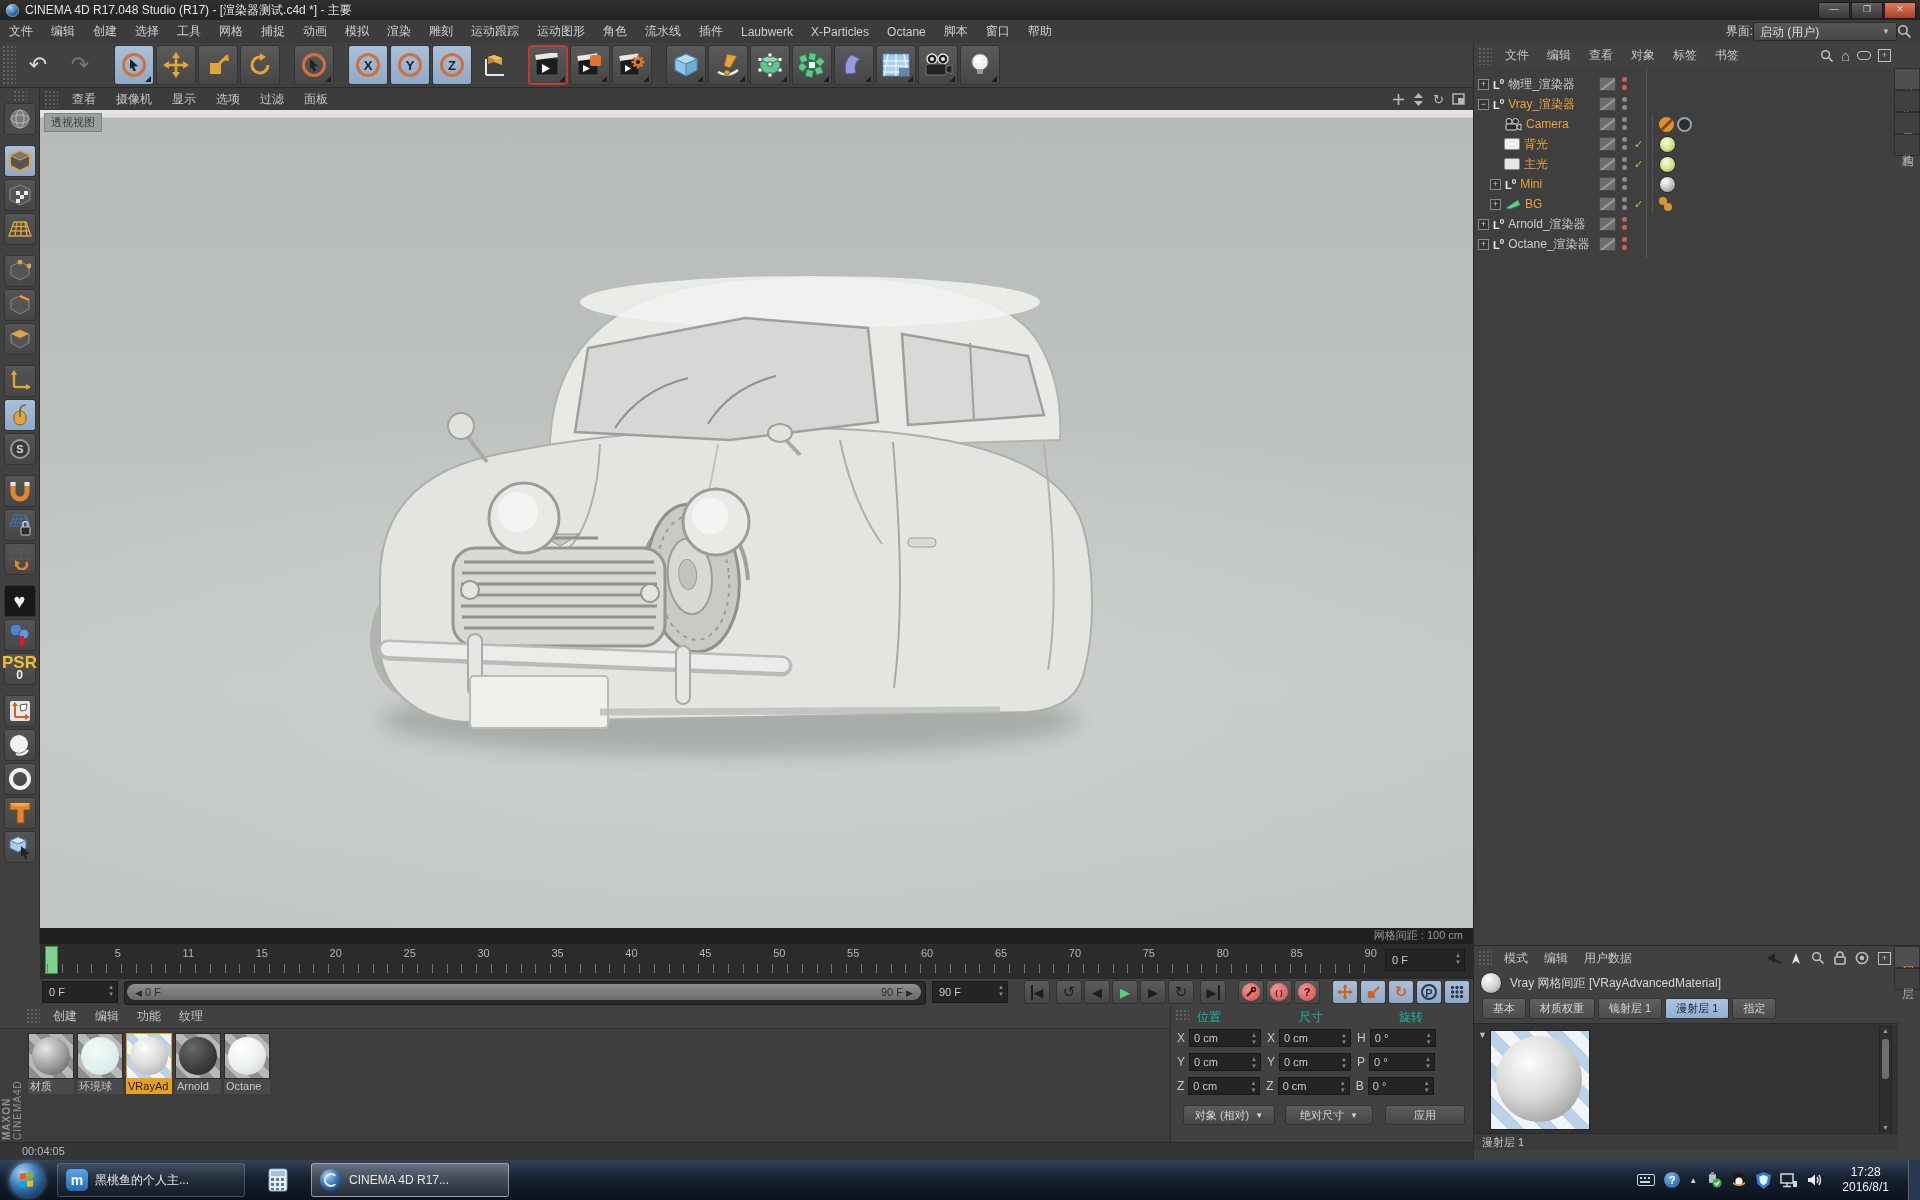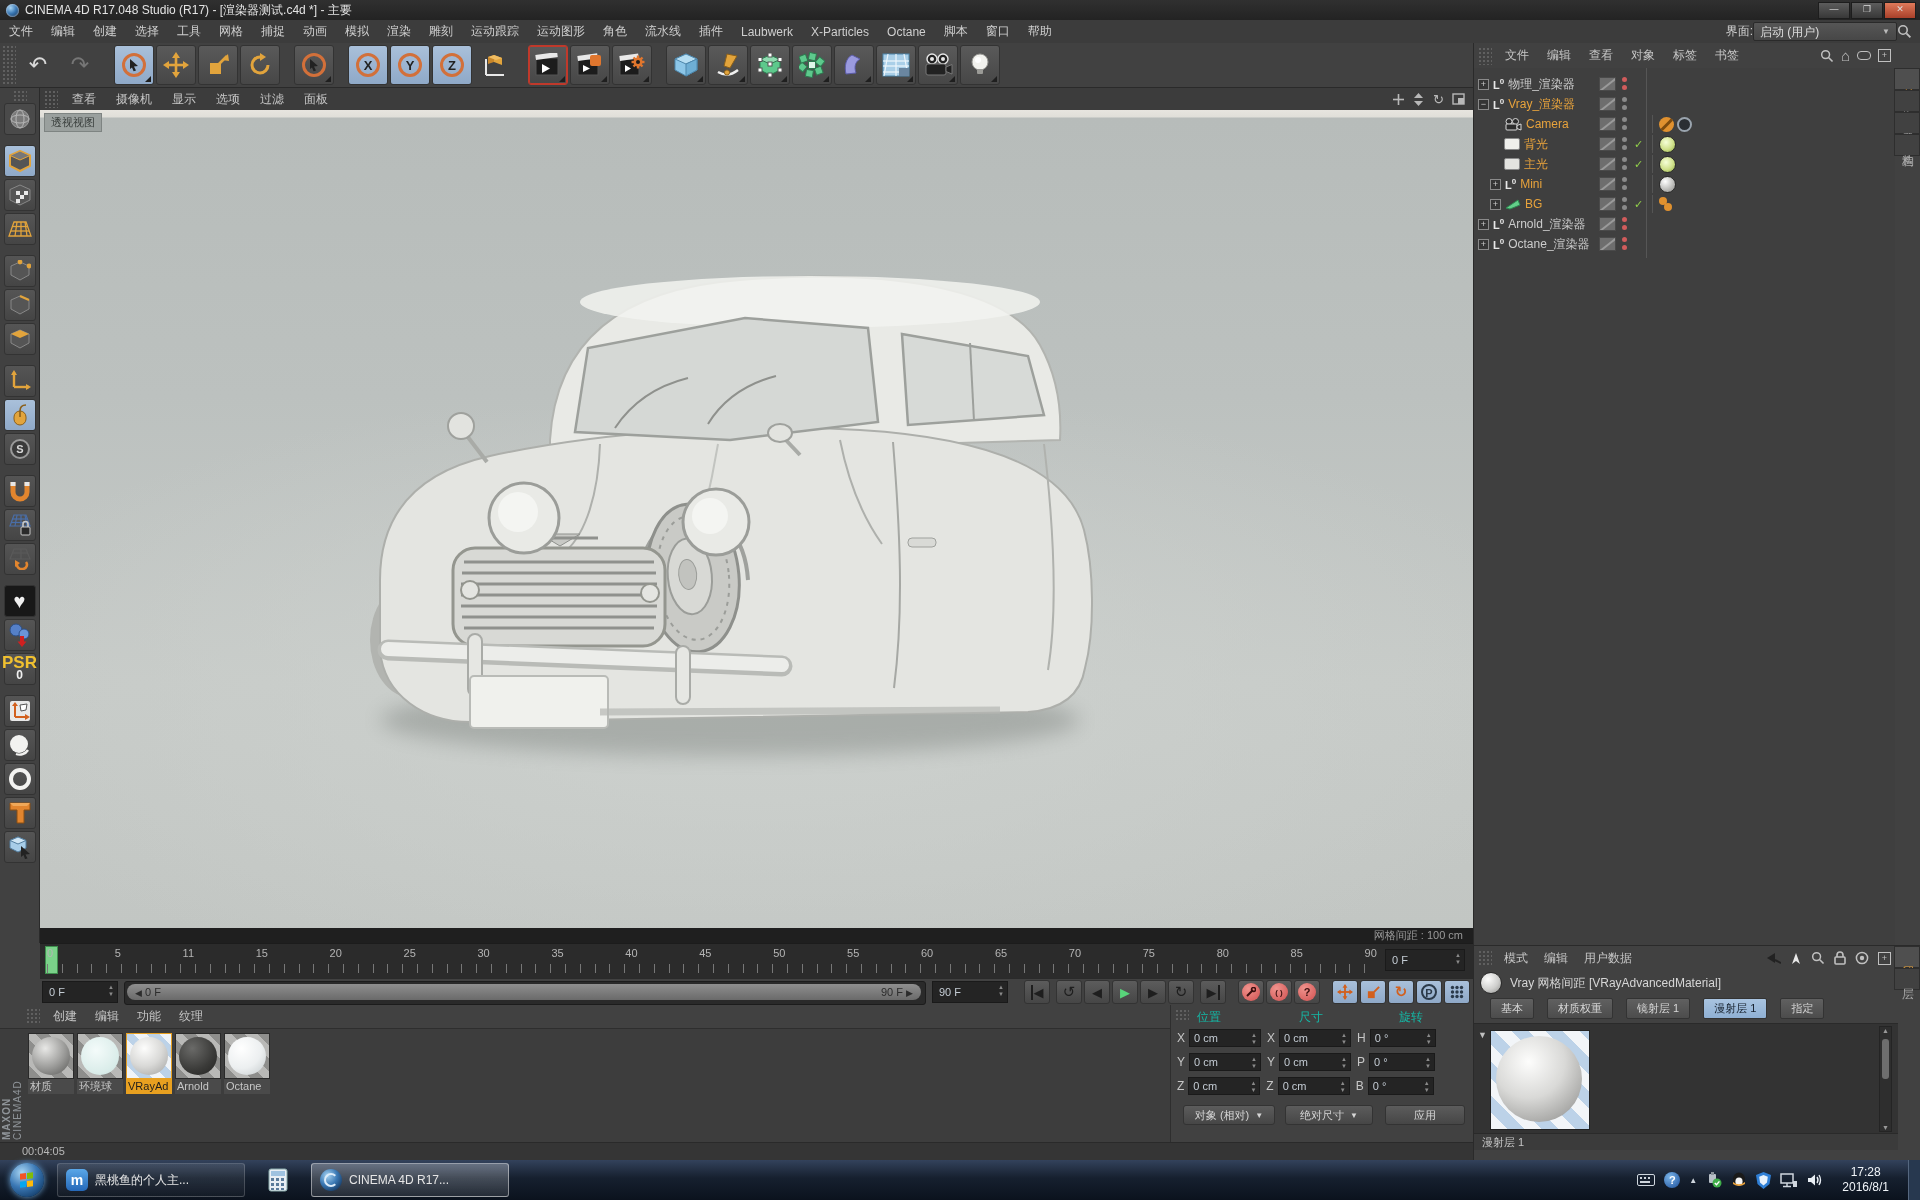--- a/index.html
+++ b/index.html
@@ -1064,21 +1064,21 @@
             <circle cx="7" cy="7" r="5.6" fill="none" stroke="#c0c0c0" stroke-width="1.5"></circle>
             <circle cx="7" cy="7" r="2.2" fill="#c0c0c0"></circle>
           </svg>
         <span style="width:11px;height:11px;border:1px solid #c0c0c0;color:#c0c0c0;font-size:9px;line-height:10px;text-align:center;">+</span>
       </span>
     </div>
     <div class="abs" style="left:6px;top:26px;display:flex;align-items:center;gap:8px;">
       <span style="width:20px;height:20px;border-radius:50%;background:radial-gradient(circle at 35% 30%,#fdfdfc,#cfcfcd 55%,#8f8f8d);border:1px solid #2a2a2a;"></span>
       <span style="color:#d6d6d6;">Vray 网格间距 [VRayAdvancedMaterial]</span>
     </div>
-    <div class="abs" style="left:16px;top:52px;display:flex;gap:13px;">
+    <div class="abs" style="left:8px;top:52px;display:flex;gap:3px;">
       <span class="attab">基本</span>
       <span class="attab">材质权重</span>
       <span class="attab">镜射层 1</span>
       <span class="attab on">漫射层 1</span>
       <span class="attab">指定</span>
     </div>
     <div class="abs" id="atprev">
       <span style="position:absolute;left:4px;top:6px;color:#c0c0c0;font-size:9px;">▼</span>
       <div class="prevsphere"></div>
       <div class="scrollv" style="right:6px;top:2px;height:106px;">

